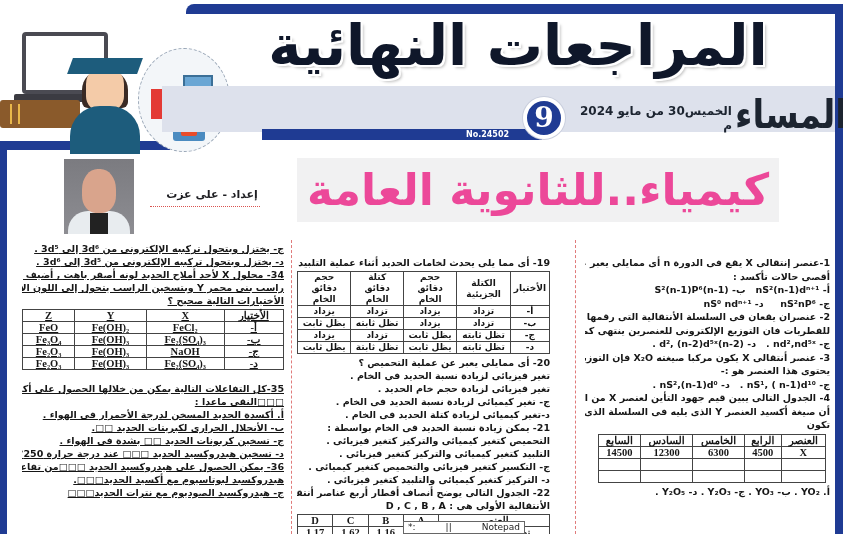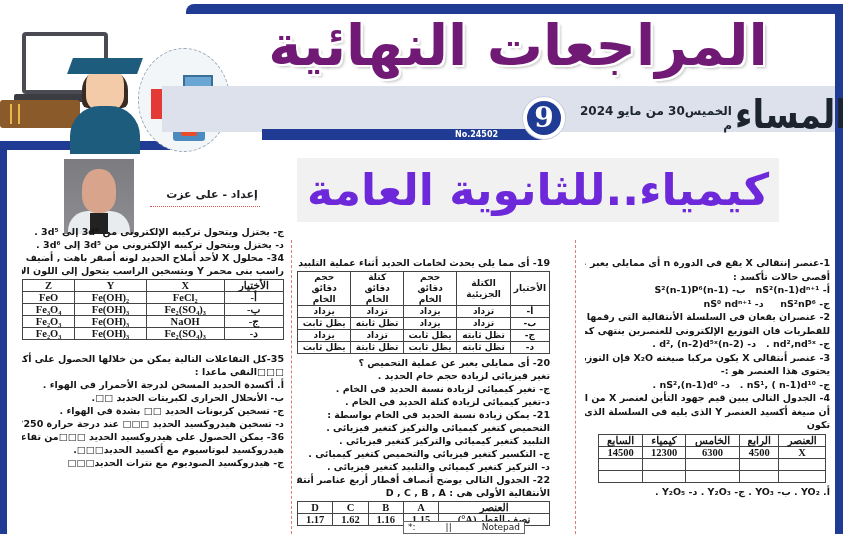--- a/index.html
+++ b/index.html
@@ -7,64 +7,64 @@
   body { position: relative; font-family: "Liberation Serif", "DejaVu Serif", serif; color: #111; }
 
   
   .frame-top { position: absolute; left: 186px; top: 4px; width: 657px; height: 10px; background: #1f3b93; border-radius: 8px 0 0 0; }
   .frame-right { position: absolute; right: 0; top: 4px; width: 8px; height: 530px; background: #1f3b93; }
   .frame-left { position: absolute; left: 0; top: 143px; width: 7px; height: 391px; background: #1f3b93; }
   .frame-mid { position: absolute; left: 0; top: 141px; width: 170px; height: 9px; background: #1f3b93; border-radius: 0 8px 0 0; }
 
   
   .masthead-title { position: absolute; left: 268px; top: 6px; width: 500px; height: 80px; text-align: center;
-    font-family: "DejaVu Sans", sans-serif; font-weight: bold; font-size: 56px; line-height: 80px; color: #701a75;
+    font-family: "DejaVu Sans", sans-serif; font-weight: bold; font-size: 56px; line-height: 80px; color: #0f172a;
     text-shadow: 2px 2px 0 #fff, -2px -2px 0 #fff, 2px -2px 0 #fff, -2px 2px 0 #fff, 3px 3px 3px rgba(0,0,0,.25); letter-spacing: -1px; }
   .subbar { position: absolute; left: 162px; top: 86px; width: 673px; height: 46px; background: #dde1ec; }
   .logo { position: absolute; left: 735px; top: 94px; width: 92px; height: 40px; font-family: "DejaVu Sans", sans-serif; font-weight: bold;
     font-size: 34px; line-height: 40px; color: #1c2430; text-align: center; letter-spacing: -3px; transform: scaleY(1.15); }
   .date { position: absolute; left: 560px; top: 104px; width: 160px; font-family: "DejaVu Sans", sans-serif; font-weight: bold; font-size: 12px; direction: rtl; text-align: right; color: #1c2430; margin-left: 12px; }
   .page-badge { position: absolute; left: 523px; top: 97px; width: 42px; height: 42px; border-radius: 50%; background: #1f3b93; border: 4px solid #fff;
     box-shadow: 0 0 0 1px #c9cedd; color: #fff; font-size: 28px; font-weight: bold; line-height: 34px; text-align: center; font-family: "DejaVu Serif", serif; }
   .issue-bar { position: absolute; left: 262px; top: 129px; width: 280px; height: 11px; background: #1f3b93; }
-  .issue-no { position: absolute; left: 455px; top: 129px; font-family: "DejaVu Sans", sans-serif; font-size: 8px; font-weight: bold; color: #fff; line-height: 11px; }
+  .issue-no { position: absolute; left: 466px; top: 129px; font-family: "DejaVu Sans", sans-serif; font-size: 8px; font-weight: bold; color: #fff; line-height: 11px; }
 
   
   .illus { position: absolute; left: 0; top: 14px; width: 190px; height: 128px; }
   .laptop-screen { position: absolute; left: 22px; top: 18px; width: 86px; height: 62px; border: 4px solid #4a4a52; border-radius: 4px; background: #fff; }
   .laptop-base { position: absolute; left: 14px; top: 80px; width: 110px; height: 8px; background: #3b3b42; border-radius: 2px; }
   .books { position: absolute; left: 0; top: 86px; width: 80px; height: 28px; background: #8a5a2b; border-radius: 3px; }
   .books::after { content: ""; position: absolute; left: 10px; top: 4px; width: 6px; height: 20px; border-left: 2px solid #e9b84a; border-right: 2px solid #e9b84a; }
   .grad-body { position: absolute; left: 70px; top: 92px; width: 70px; height: 48px; background: #1d5c7c; border-radius: 30px 30px 0 0; }
   .grad-head { position: absolute; left: 86px; top: 52px; width: 38px; height: 46px; background: #f4cba8; border-radius: 18px 18px 16px 16px; }
   .grad-hair { position: absolute; left: 82px; top: 56px; width: 46px; height: 38px; background: #3a2a24; border-radius: 20px 20px 6px 6px; }
   .grad-cap { position: absolute; left: 70px; top: 44px; width: 70px; height: 16px; background: #1d5c7c; transform: skewX(-20deg); }
   .circle-icons { position: absolute; left: 138px; top: 34px; width: 92px; height: 104px; border-radius: 50%; border: 1px dashed #9aa7b7; background: #f3f6f9; overflow: hidden; }
   .ci-book { position: absolute; left: 12px; top: 40px; width: 18px; height: 30px; background: #e33a35; }
   .ci-laptop { position: absolute; left: 44px; top: 26px; width: 30px; height: 22px; background: #6aa6d4; border: 2px solid #3b6f97; }
   .ci-video { position: absolute; left: 34px; top: 66px; width: 32px; height: 26px; background: #4b8bc0; border-radius: 3px; }
   .ci-video::after { content: "▶"; position: absolute; left: 8px; top: 3px; width: 16px; height: 18px; background: #e94c2a; color: #fff; font-size: 10px; line-height: 18px; text-align: center; border-radius: 2px; }
 
   
   .banner { position: absolute; left: 297px; top: 158px; width: 482px; height: 64px; background: #f1f1f2; }
   .banner-title { position: absolute; left: 297px; top: 158px; width: 482px; height: 64px; text-align: center; direction: rtl;
-    font-family: "DejaVu Sans", sans-serif; font-weight: bold; font-size: 44px; line-height: 64px; color: #6d28d9; letter-spacing: -1px; }
+    font-family: "DejaVu Sans", sans-serif; font-weight: bold; font-size: 44px; line-height: 64px; color: #ec4899; letter-spacing: -1px; }
   .author-photo { position: absolute; left: 64px; top: 159px; width: 70px; height: 75px; background: linear-gradient(#7b7b80, #8d8d92); overflow: hidden; }
   .author-photo .face { position: absolute; left: 18px; top: 10px; width: 34px; height: 44px; background: #d9a48c; border-radius: 46% 46% 40% 40%; }
   .author-photo .jacket { position: absolute; left: 4px; top: 52px; width: 62px; height: 30px; background: #e8ecef; border-radius: 20px 20px 0 0; }
   .author-photo .shirt { position: absolute; left: 26px; top: 54px; width: 18px; height: 26px; background: #222; }
   .author-credit { position: absolute; left: 157px; top: 188px; width: 110px; font-family: "DejaVu Sans", sans-serif; font-weight: bold; font-size: 11px; direction: rtl; text-align: center; color: #1e1e22; }
   .credit-line { position: absolute; left: 150px; top: 206px; width: 110px; border-bottom: 1px dotted #d9534f; }
 
   
   .col { position: absolute; direction: rtl; text-align: right; font-size: 10.5px; line-height: 14px; font-weight: bold; font-family: "DejaVu Sans", sans-serif; color: #161616; }
   .col p { margin: 0; white-space: nowrap; overflow: hidden; }
   .col-right { left: 585px; top: 256px; width: 245px; font-size: 9.5px; line-height: 13.5px; }
   .col-mid { left: 297px; top: 256px; width: 253px; font-size: 9.5px; line-height: 13px; }
-  .col-left { left: 22px; top: 225px; width: 262px; font-size: 9.5px; line-height: 13px; }
+  .col-left { left: 22px; top: 242px; width: 262px; font-size: 9.5px; line-height: 13px; text-decoration: underline; }
   .divider-red { position: absolute; top: 240px; width: 0; height: 294px; border-left: 1px dashed #e07b7b; }
 
   table.t { border-collapse: collapse; direction: rtl; width: 100%; margin: 2px 0; font-size: 9px; }
   table.t td, table.t th { border: 1px solid #444; padding: 0 3px; height: 12px; text-align: center; font-weight: bold; font-family: "DejaVu Sans", sans-serif; line-height: 11px; }
   table.t th { font-weight: bold; }
   table.tl td, table.tl th { font-family: "Liberation Serif", serif; font-size: 10.5px; }
 
   .popup { position: absolute; left: 403px; top: 521px; width: 122px; height: 13px; background: #fff; border: 1px solid #666; font-family: "DejaVu Sans", sans-serif; font-size: 9px; line-height: 11px; color: #222; padding: 0 4px; display: flex; justify-content: space-between; }
 </style>
 </head>
@@ -124,21 +124,21 @@
   <p><span>ج- nS¹, ( n-1)d¹⁰ .</span> &nbsp; <span>د- nS²,(n-1)d⁰ .</span></p>
   <p>4- الجدول التالى يبين قيم جهود التأين لعنصر X من السلسلة الأنتقالية الأولى :</p>
   <p>أن صيغة أكسيد العنصر Y الذى يليه فى السلسلة الذى يتنافر مع المجال المغناطيسى الخارجى</p>
   <p>تكون</p>
   <table class="t tl" style="width:228px;margin-right:4px;">
     <tbody>
         <tr>
       <th>العنصر</th>
       <th>الرابع</th>
       <th>الخامس</th>
-      <th>كيمياء</th>
+      <th>السادس</th>
       <th>السابع</th>
     </tr>
     <tr>
       <td>X</td>
       <td>4500</td>
       <td>6300</td>
       <td>12300</td>
       <td>14500</td>
     </tr>
     <tr>
@@ -195,20 +195,21 @@
     <tr>
       <td>د-</td>
       <td>تظل ثابته</td>
       <td>يظل ثابت</td>
       <td>تظل ثابتة</td>
       <td>يظل ثابت</td>
     </tr>
   </tbody>
     </table>
   <p>20- أى ممايلى يعبر عن عملية التحميص ؟</p>
+  <p>تغير فيزيائى لزيادة نسبة الحديد فى الخام .</p>
   <p>تغير فيزيائى لزيادة حجم خام الحديد .</p>
   <p>ج- تغير كيميائى لزيادة نسبة الحديد فى الخام .</p>
   <p>د-تغير كيميائى لزيادة كتلة الحديد فى الخام .</p>
   <p>21- يمكن زيادة نسبة الحديد فى الخام بواسطة :</p>
   <p>التحميص كتغير كيميائى والتركيز كتغير فيزيائى .</p>
   <p>التلبيد كتغير كيميائى والتركيز كتغير فيزيائى .</p>
   <p>ج- التكسير كتغير فيزيائى والتحميص كتغير كيميائى .</p>
   <p>د- التركيز كتغير كيميائى والتلبيد كتغير فيزيائى .</p>
   <p>22- الجدول التالى يوضح أنصاف أقطار أربع عناصر أنتقالية فى السلسلة</p>
   <p>الأنتقالية الأولى هى : D , C , B , A</p>
@@ -230,20 +231,21 @@
     </tr>
   </tbody>
     </table>
 </div>
 
 <div class="col col-left">
   <p>ج- يختزل ويتحول تركيبه الإلكترونى من 3d⁶ إلى 3d⁵ .</p>
   <p>د- يختزل ويتحول تركيبه الإلكترونى من 3d⁵ إلى 3d⁶ .</p>
   <p>34- محلول X لأحد أملاح الحديد لونه أصفر باهت , أضيف إليه قلوى فتكون</p>
   <p>راسب بنى محمر Y وبتسخين الراسب يتحول إلى اللون الأحمر Z , أى</p>
+  <p>الأختيارات التالية صحيح ؟</p>
   <table class="t tl">
     <tbody>
         <tr>
       <th>الأختيار</th>
       <th>X</th>
       <th>Y</th>
       <th>Z</th>
     </tr>
     <tr>
       <td>أ-</td>

